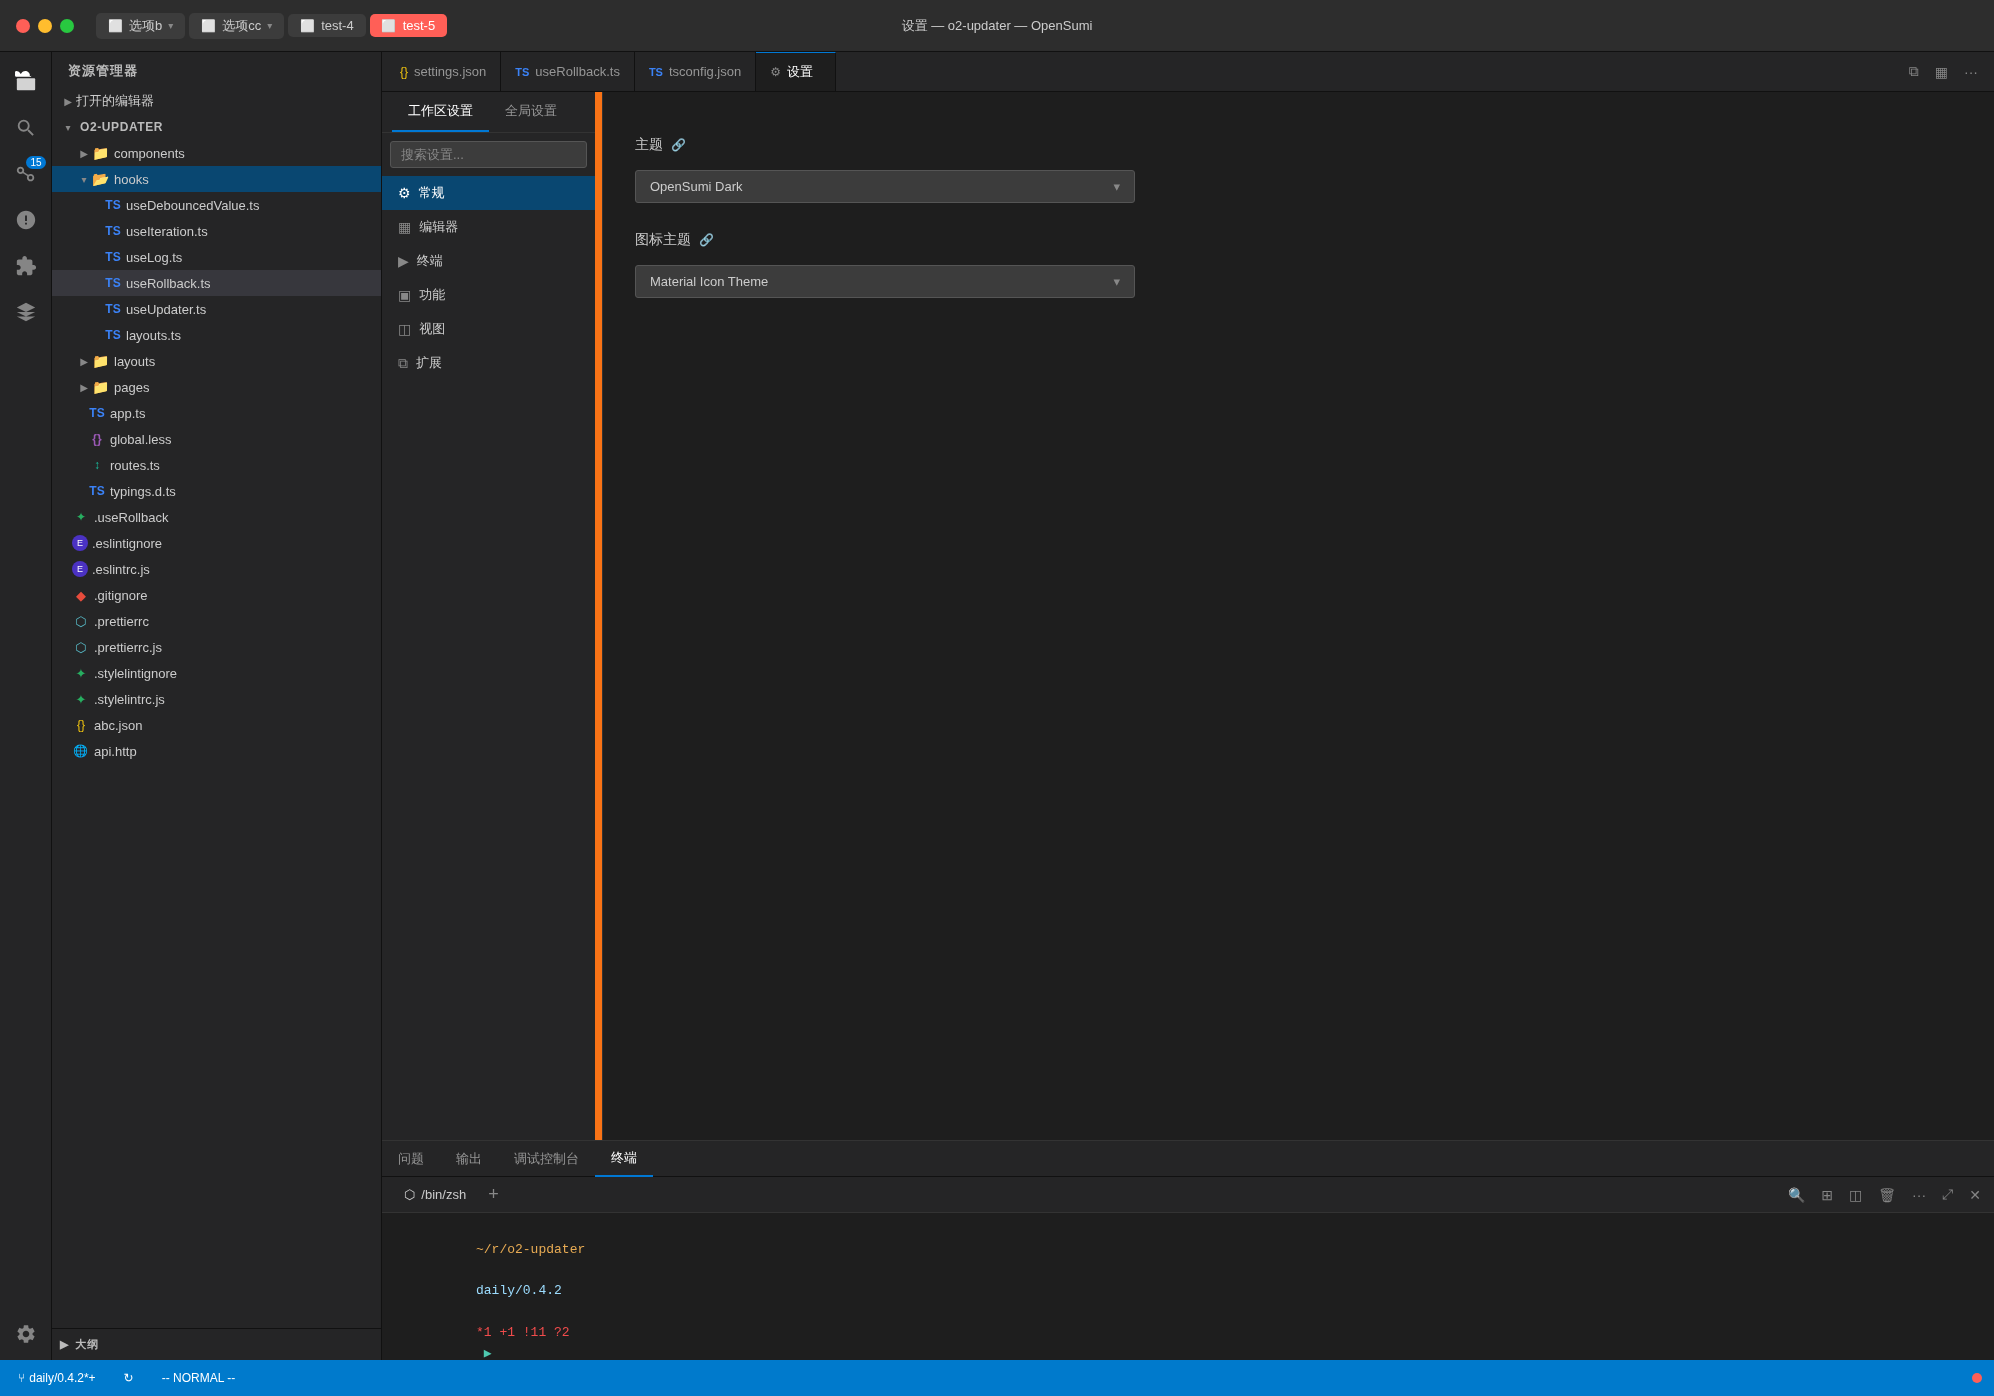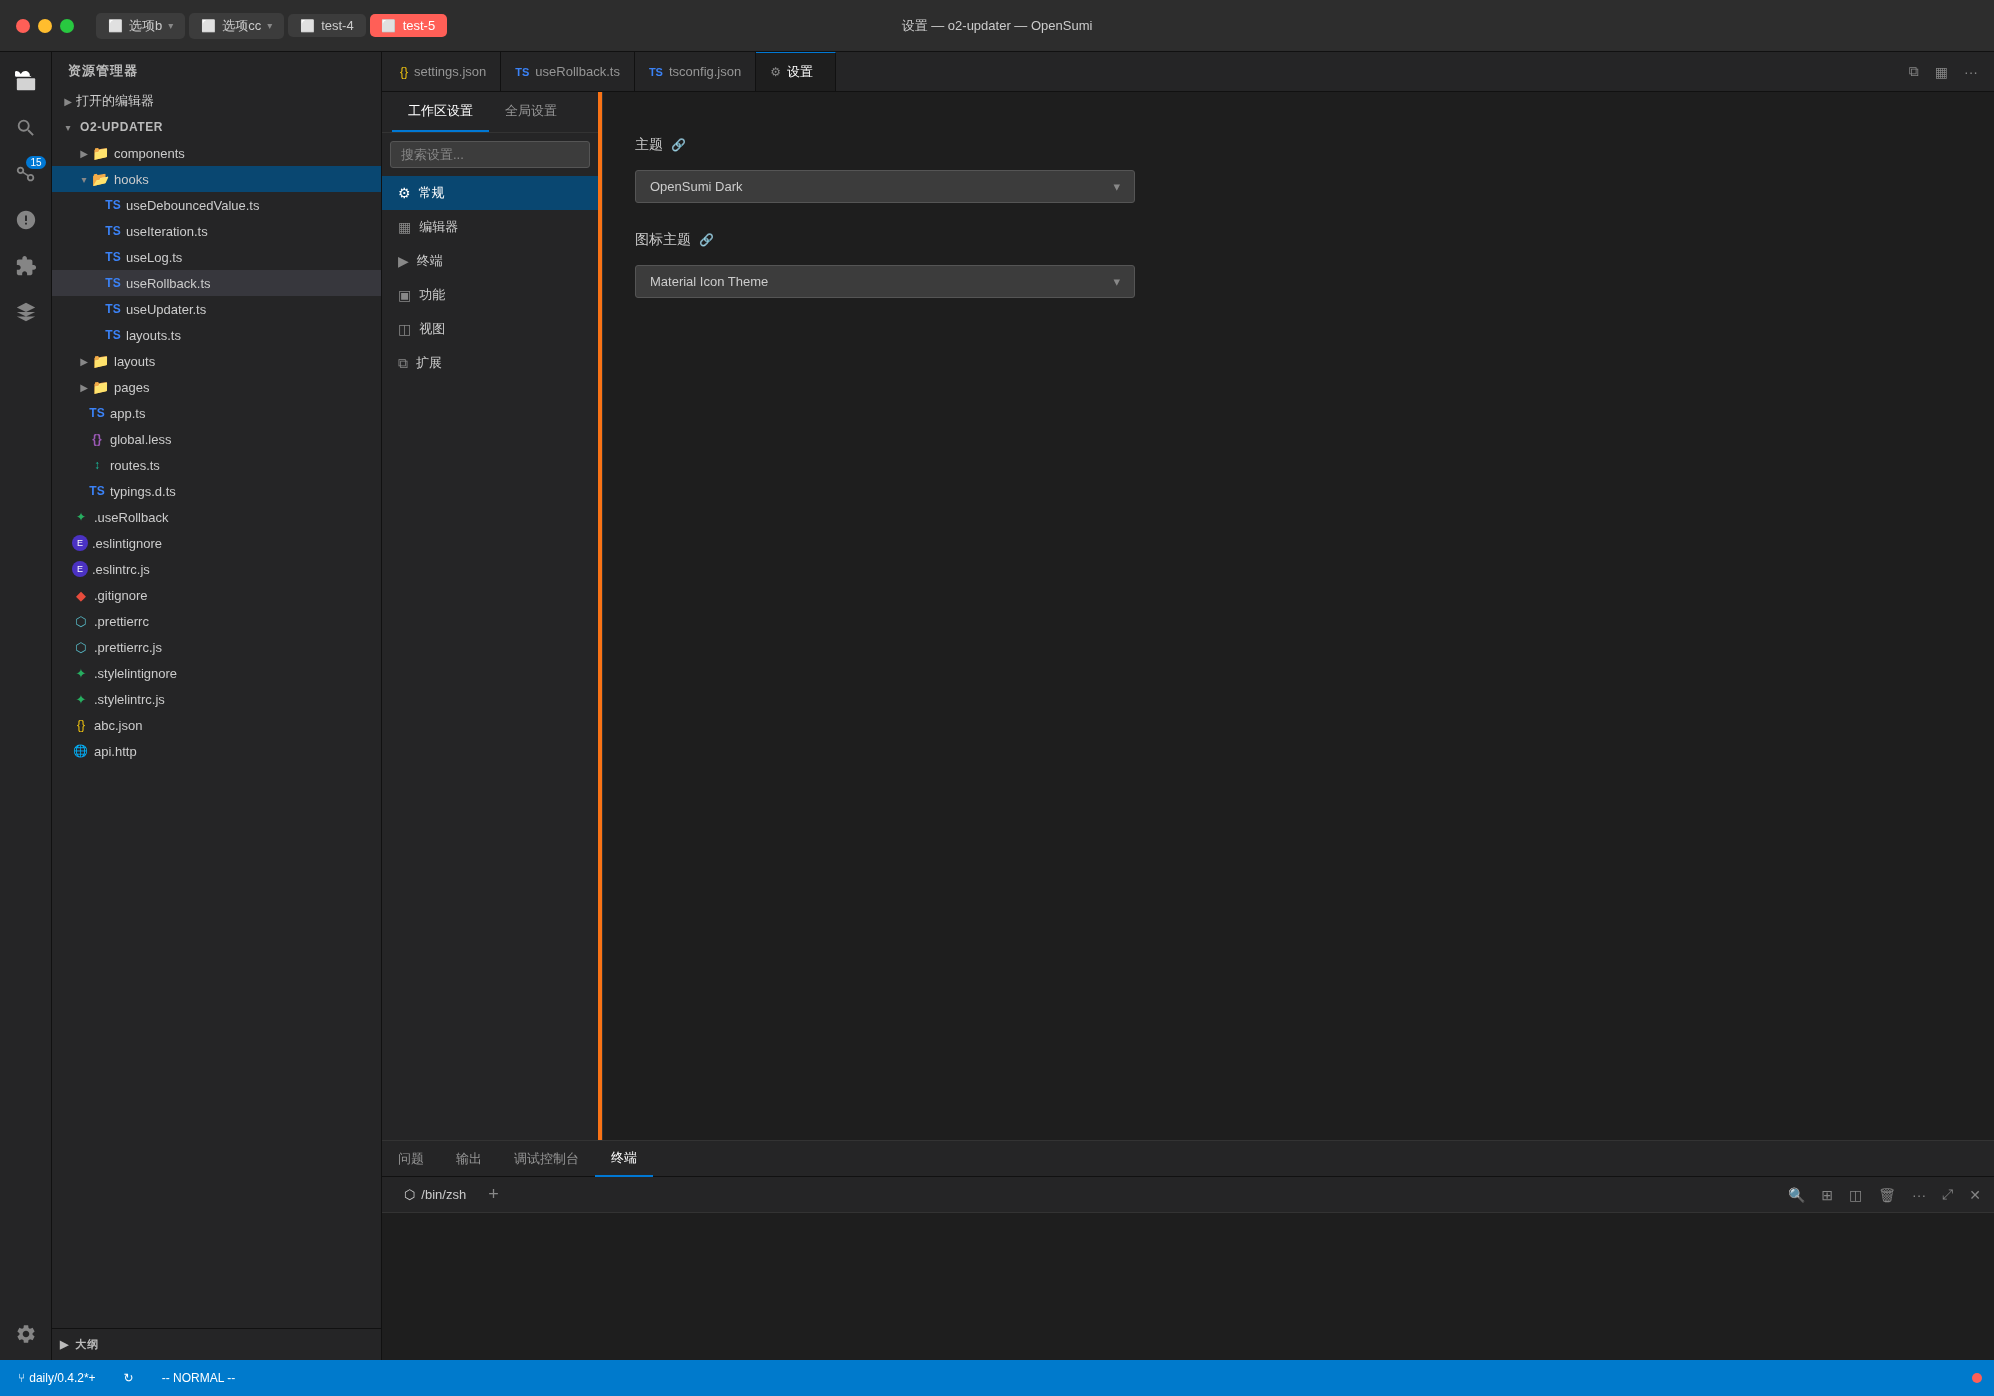--- a/index.html
+++ b/index.html
@@ -258,21 +258,21 @@
     .settings-area {
       flex: 1;
       display: flex;
       overflow: hidden;
     }
 
     
     .settings-nav {
       width: 220px;
       background: #252526;
-      border-right: 4px solid #f97316;
+      border-right: 7px solid #f97316;
       overflow-y: auto;
     }
     .settings-nav::-webkit-scrollbar { width: 4px; }
     .settings-nav::-webkit-scrollbar-thumb { background: #555; }
 
     .settings-tab-bar {
       display: flex;
       border-bottom: 1px solid #333;
       padding: 0 10px;
     }
@@ -810,20 +810,32 @@
           <div class="terminal-toolbar-btn">🔍</div>
           <div class="terminal-toolbar-btn">⊞</div>
           <div class="terminal-toolbar-btn">◫</div>
           <div class="terminal-toolbar-btn">🗑</div>
           <div class="terminal-toolbar-btn">···</div>
           <div class="terminal-toolbar-btn">⤢</div>
           <div class="terminal-toolbar-btn">✕</div>
         </div>
       </div>
 
+      <div class="terminal-content">
+        <div class="term-line">
+          <span class="term-yellow">~/r/o2-updater</span>
+          <span class="term-white"> </span>
+          <span class="term-cyan">daily/0.4.2</span>
+          <span class="term-white"> </span>
+          <span class="term-red">*1 +1 !11 ?2</span>
+          <span class="term-green"> ▶ </span>
+          
+        </div>
+
+      </div>
     </div>
 
   </div>
 </div>
 
 <div class="status-bar">
   <div class="status-item">
     <span>⑂</span>
     <span>daily/0.4.2*+</span>
   </div>

